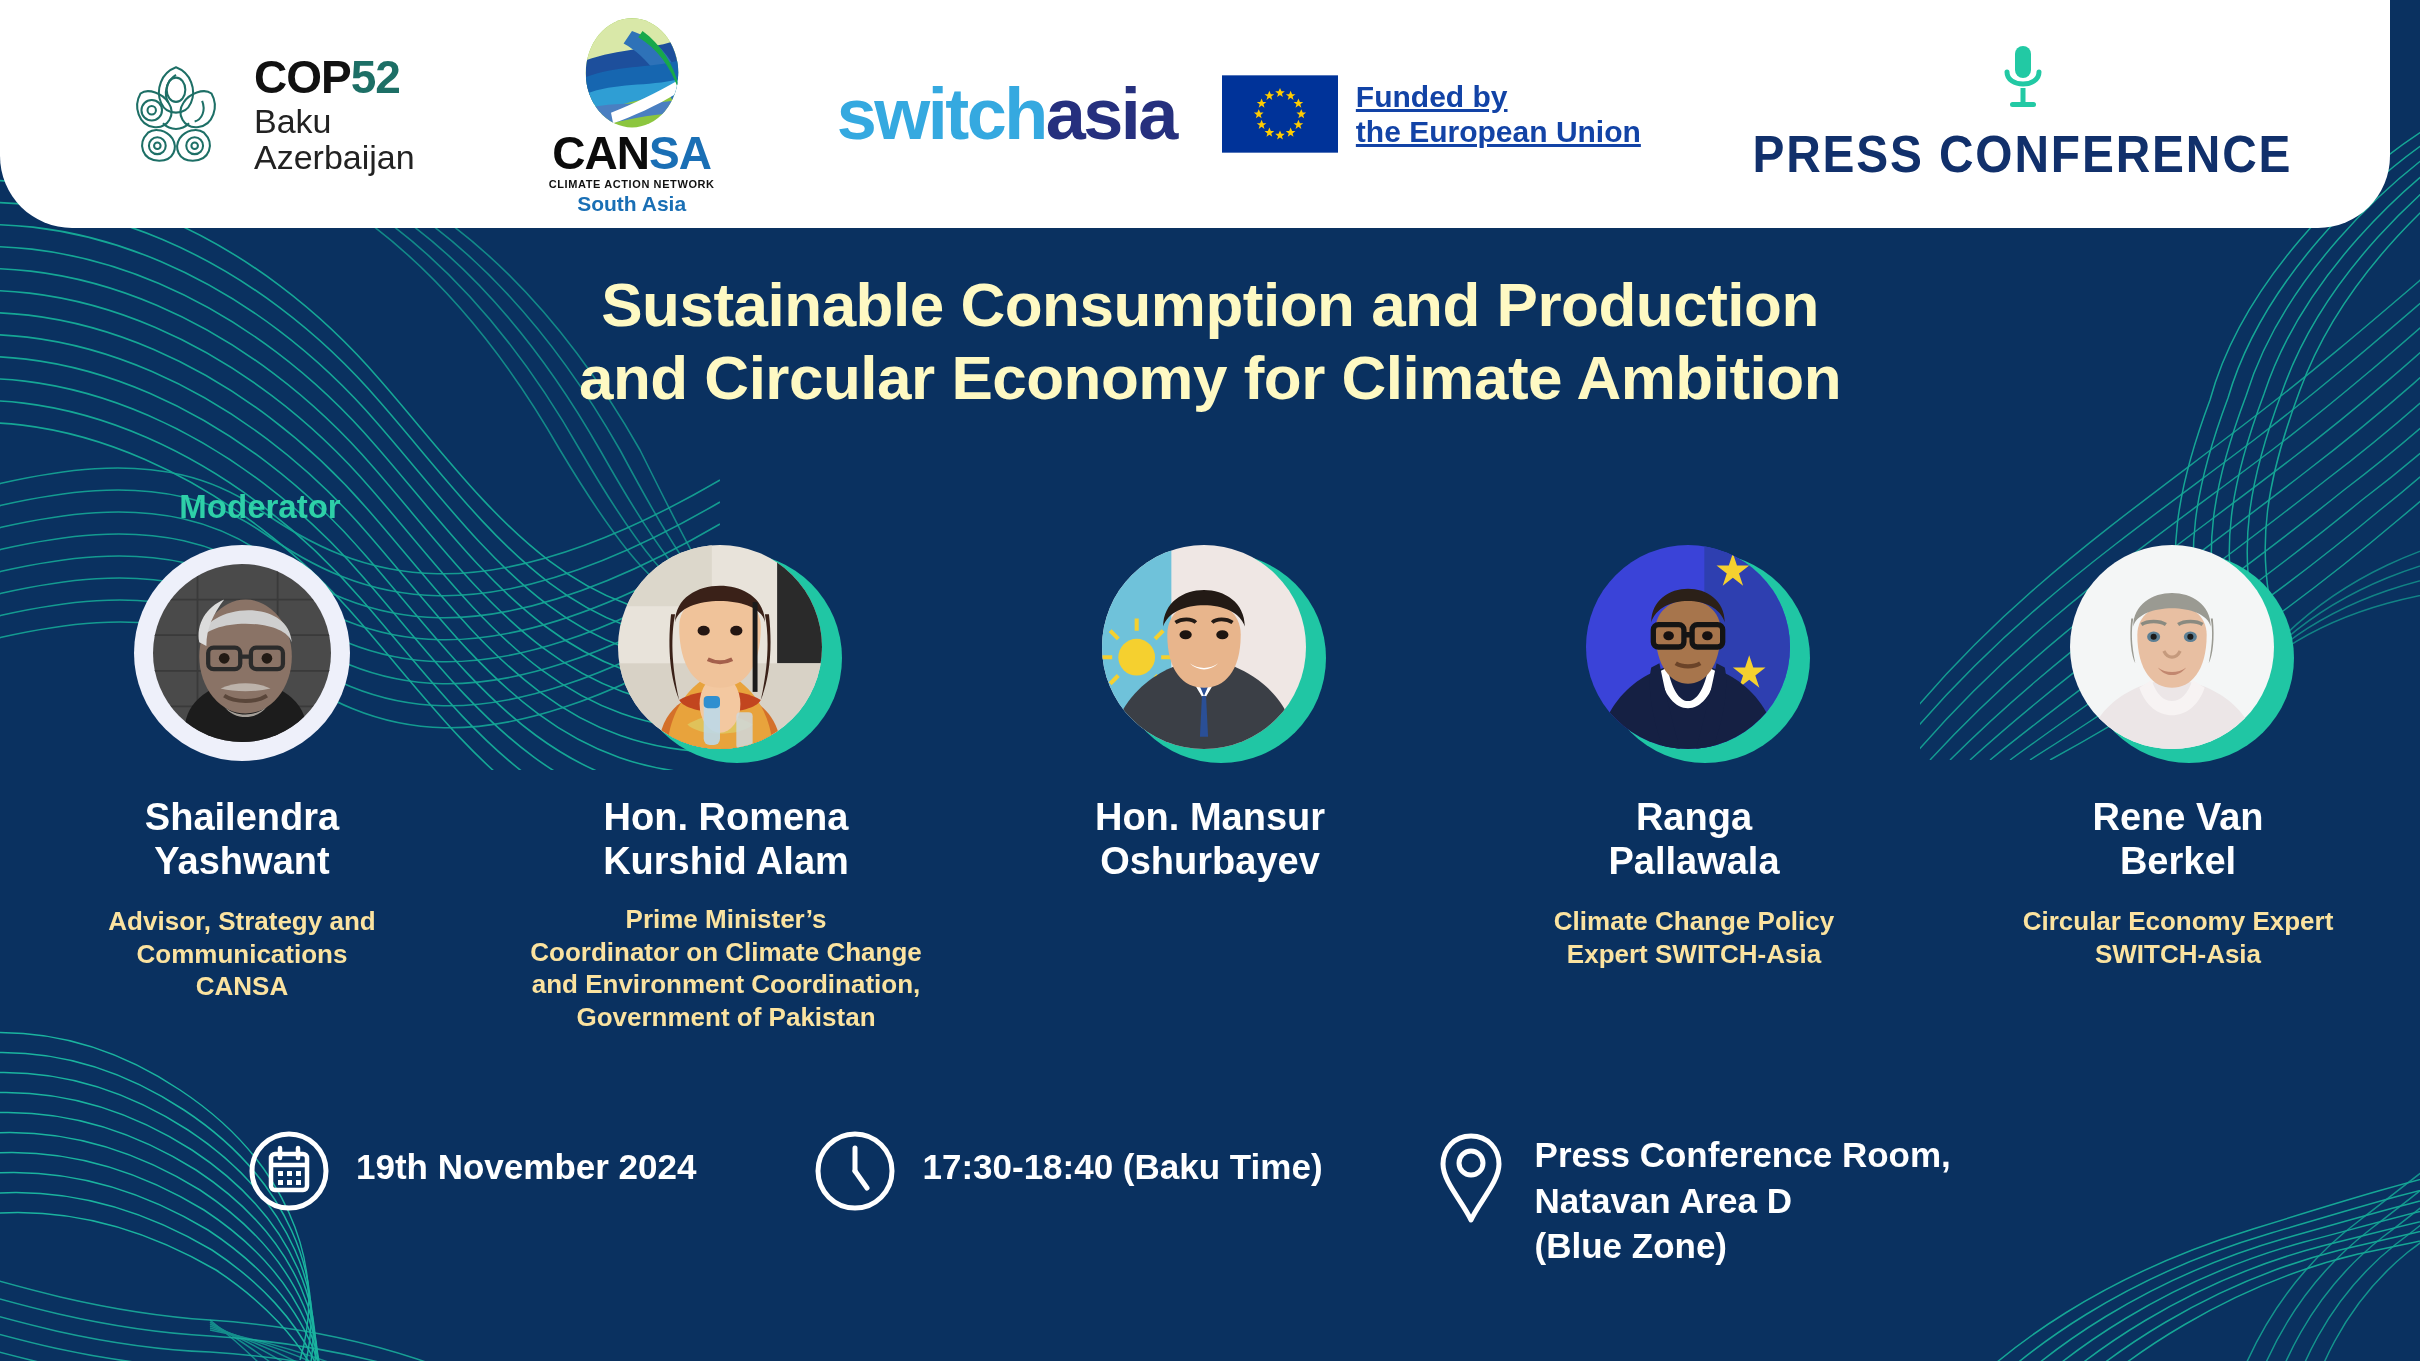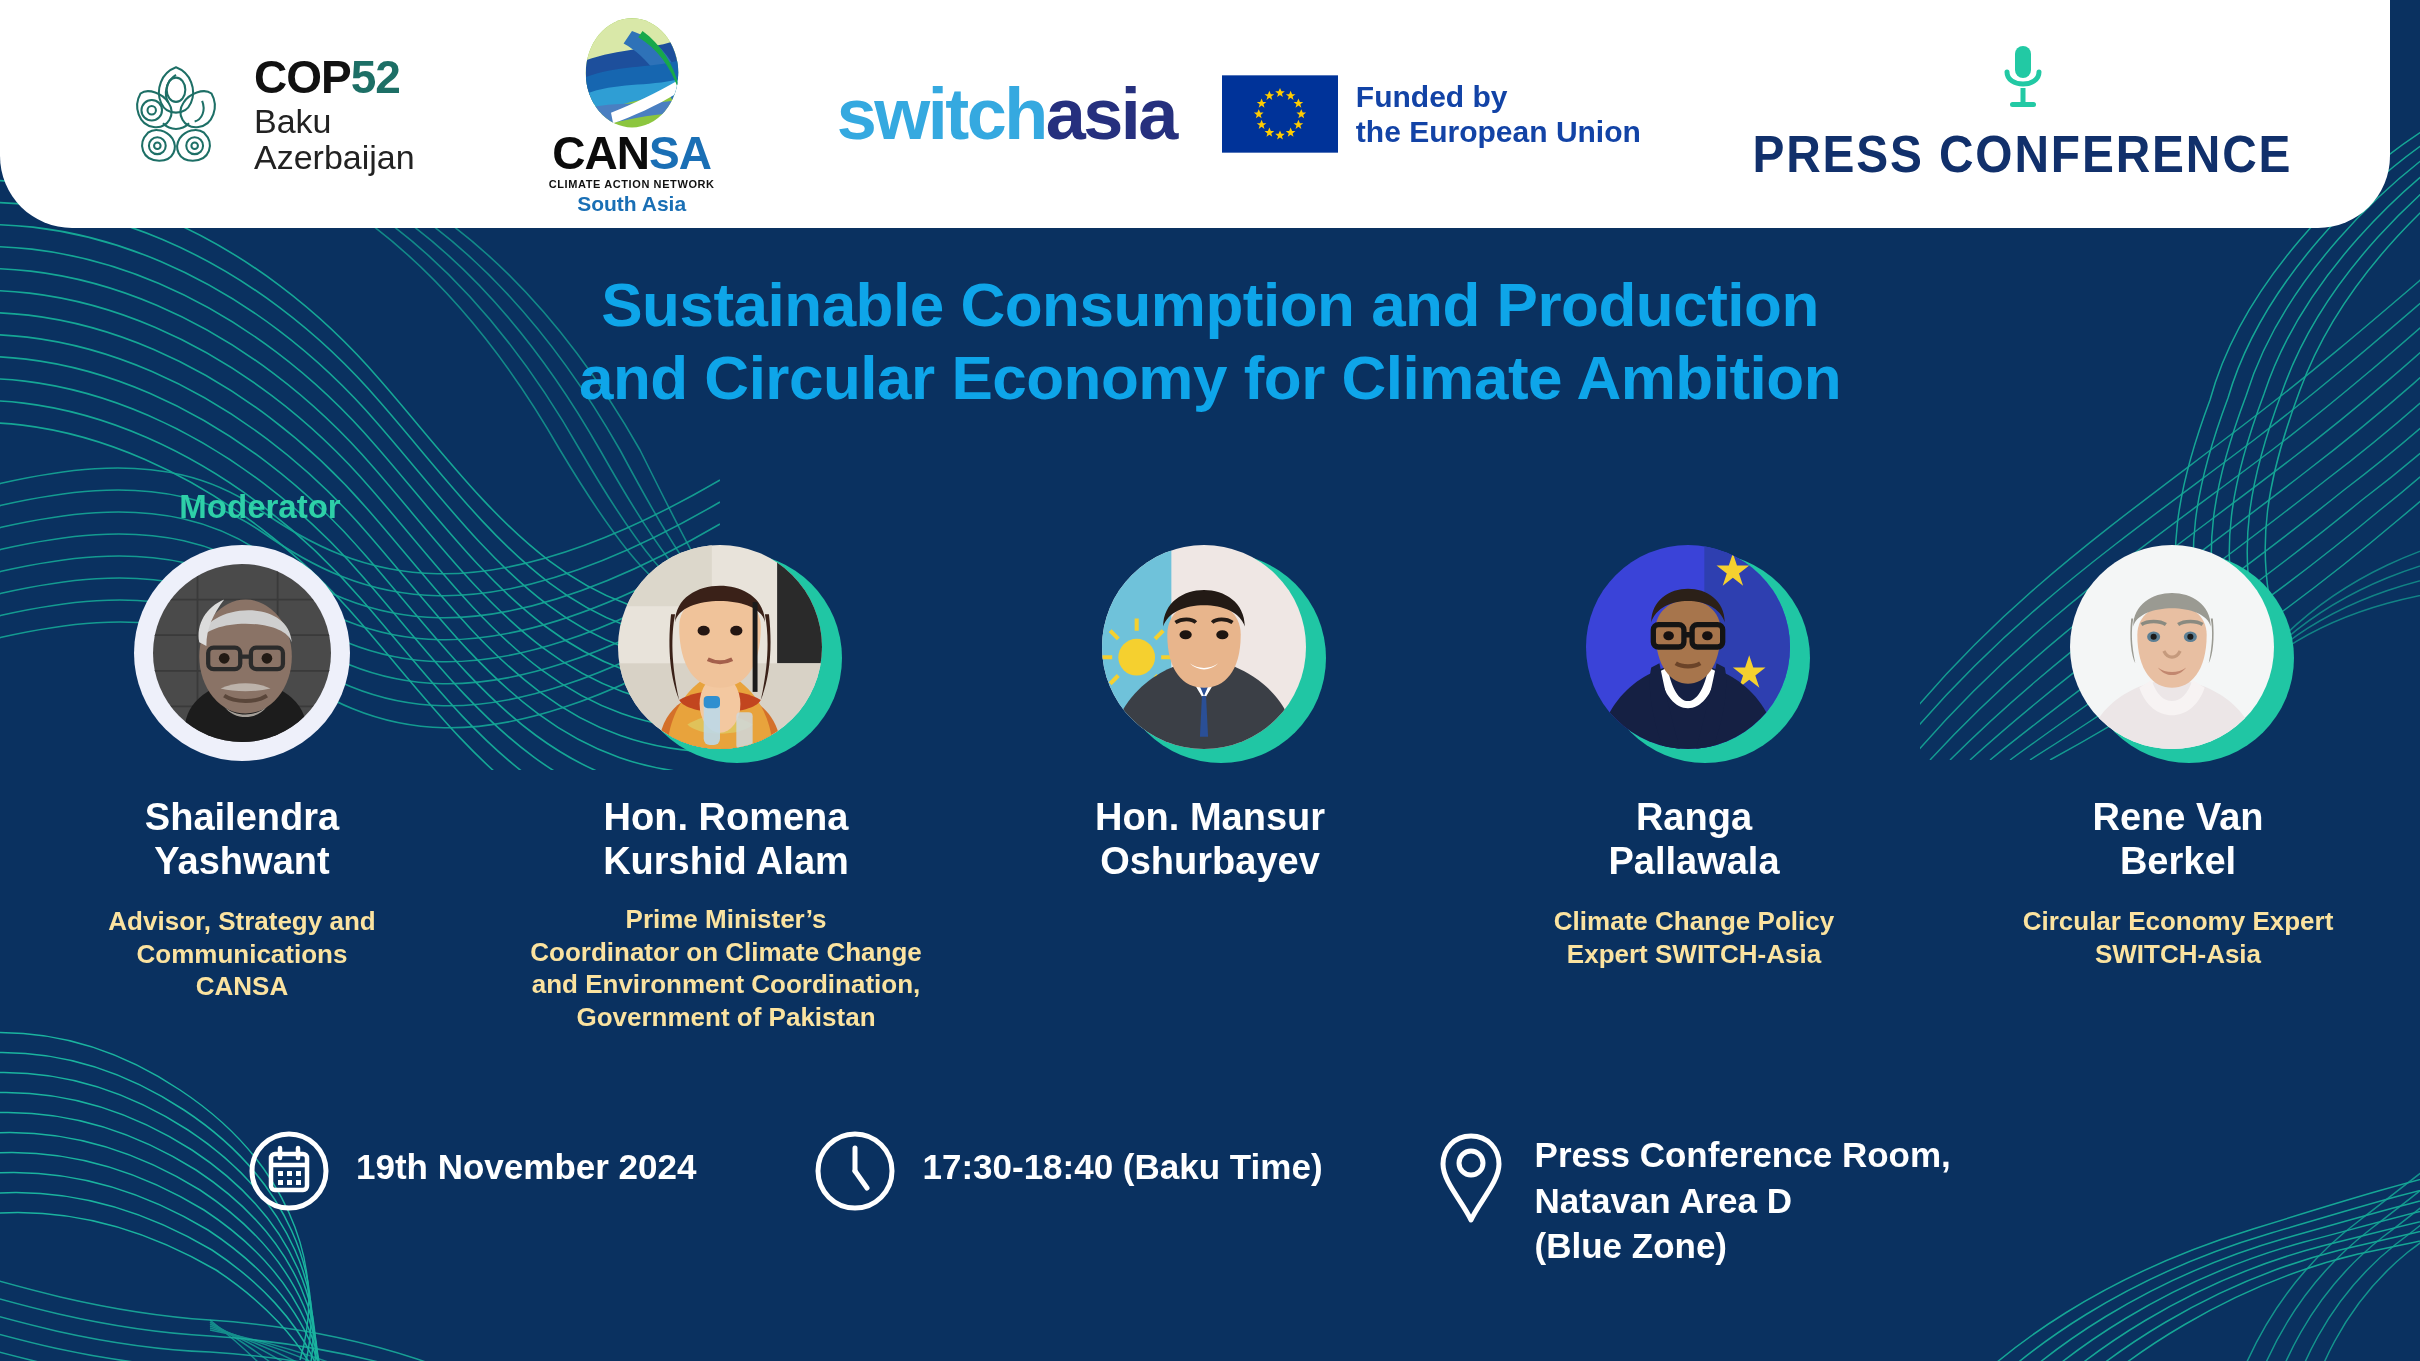--- a/index.html
+++ b/index.html
@@ -43,31 +43,31 @@
 
   
   .switch-block{margin-left:100px;font-size:72px;font-weight:bold;letter-spacing:-2.5px;
     line-height:1;position:relative;white-space:nowrap;}
   .switch-block .lt{color:#35a9e0;}
   .switch-block .dk{color:#26307e;}
 
   
   .eu-block{margin-left:46px;display:flex;align-items:center;}
   .eu-flag{width:116px;height:78px;flex:none;display:block;}
-  .eu-text{margin-left:18px;color:#1243a6;font-weight:bold;font-size:30px;line-height:1.18;}
+  .eu-text{margin-left:18px;color:#1243a6;font-weight:bold;font-size:30px;line-height:1.18;text-decoration:underline;}
 
   
   .pc-block{margin-left:auto;margin-right:74px;text-align:center;}
   .pc-mic{width:50px;height:74px;display:block;margin:0 auto 6px auto;}
   .pc-label{font-size:52px;font-weight:bold;color:#11306b;letter-spacing:2px;
     transform:scaleX(.92);transform-origin:center;}
 
   
   .title{
-    position:absolute;left:0;right:0;top:268px;text-align:center;color:#0ea5e9;
+    position:absolute;left:0;right:0;top:268px;text-align:center;color:#fef9c3;
     font-size:62px;font-weight:bold;line-height:1.18;letter-spacing:-.5px;z-index:5;
   }
   .title .l2{display:block;}
 
   
   .moderator-tag{
     position:absolute;left:140px;top:488px;width:240px;text-align:center;
     color:#2ed0a8;font-size:33px;font-weight:bold;z-index:5;
   }
 

